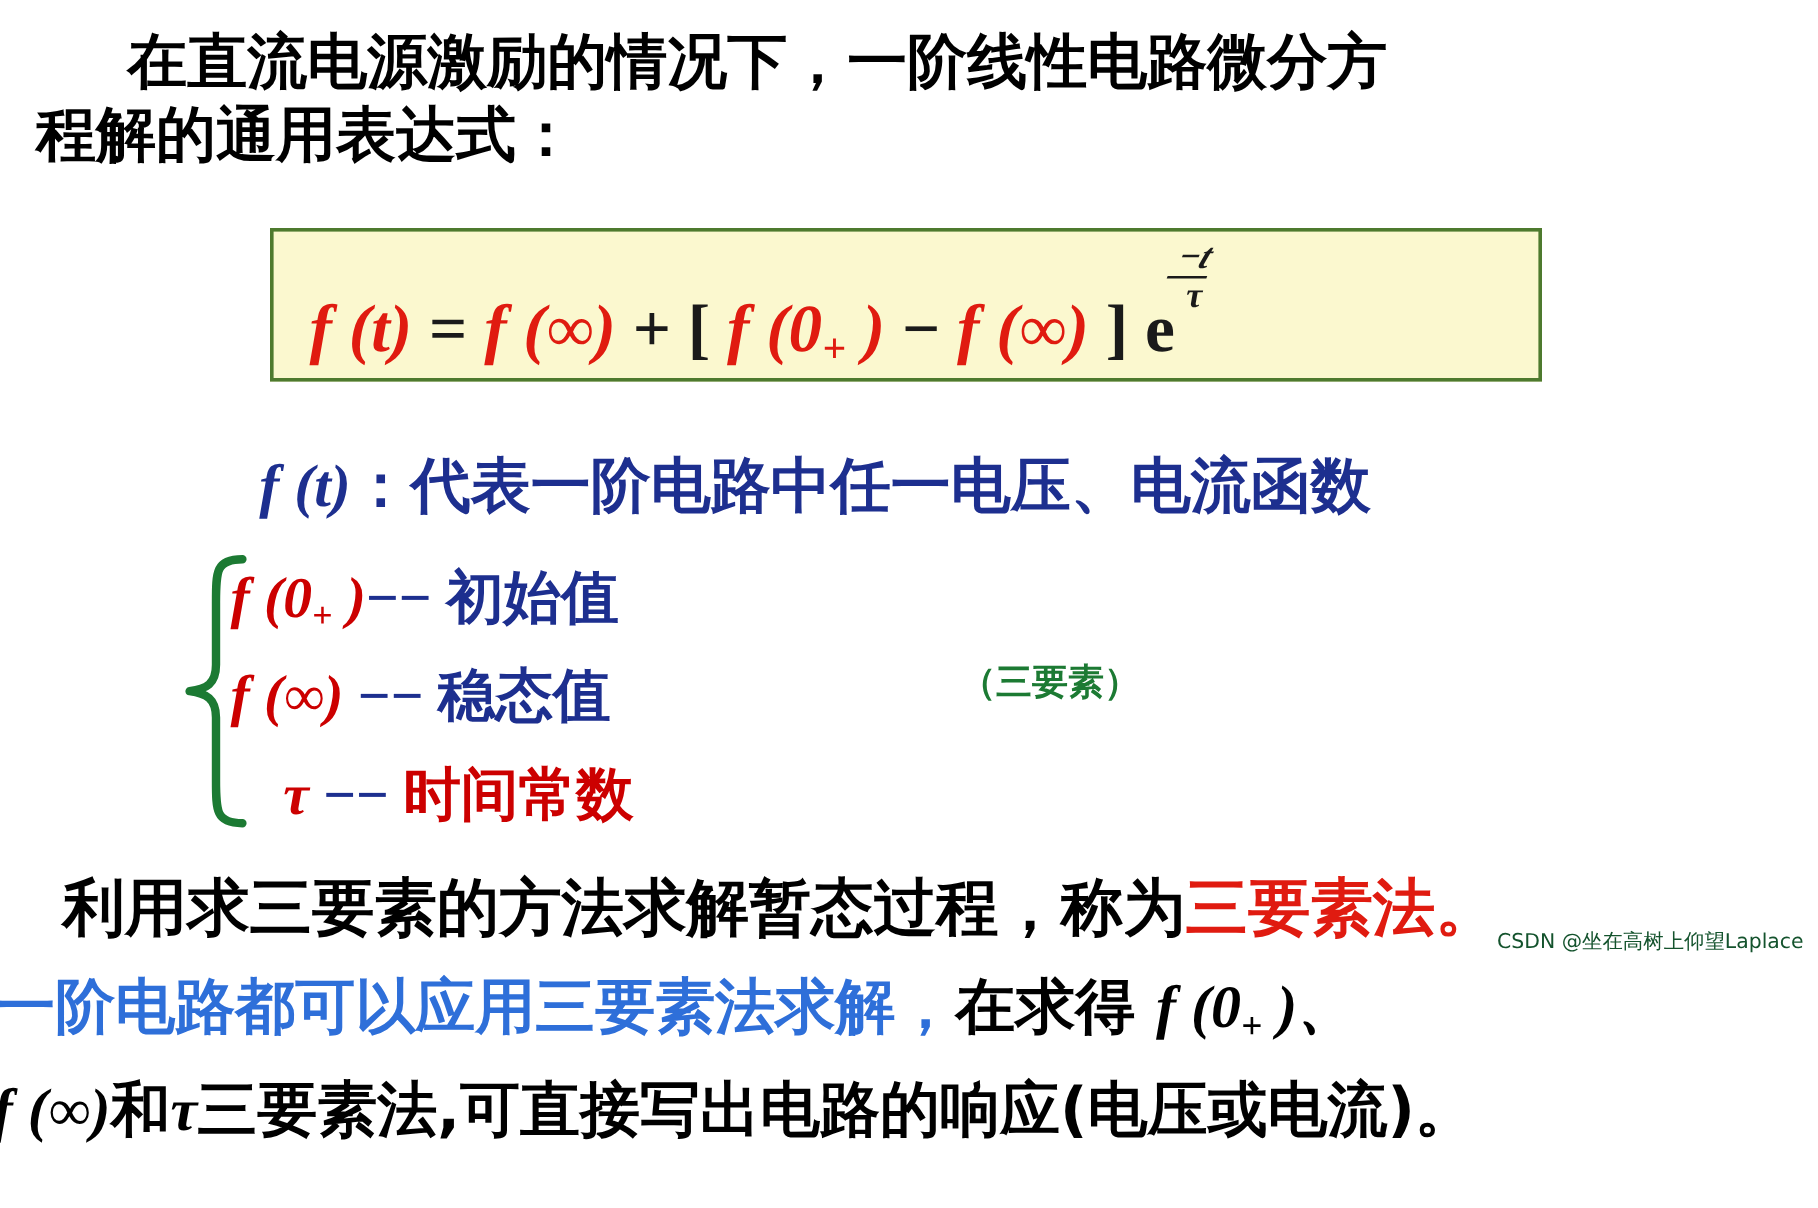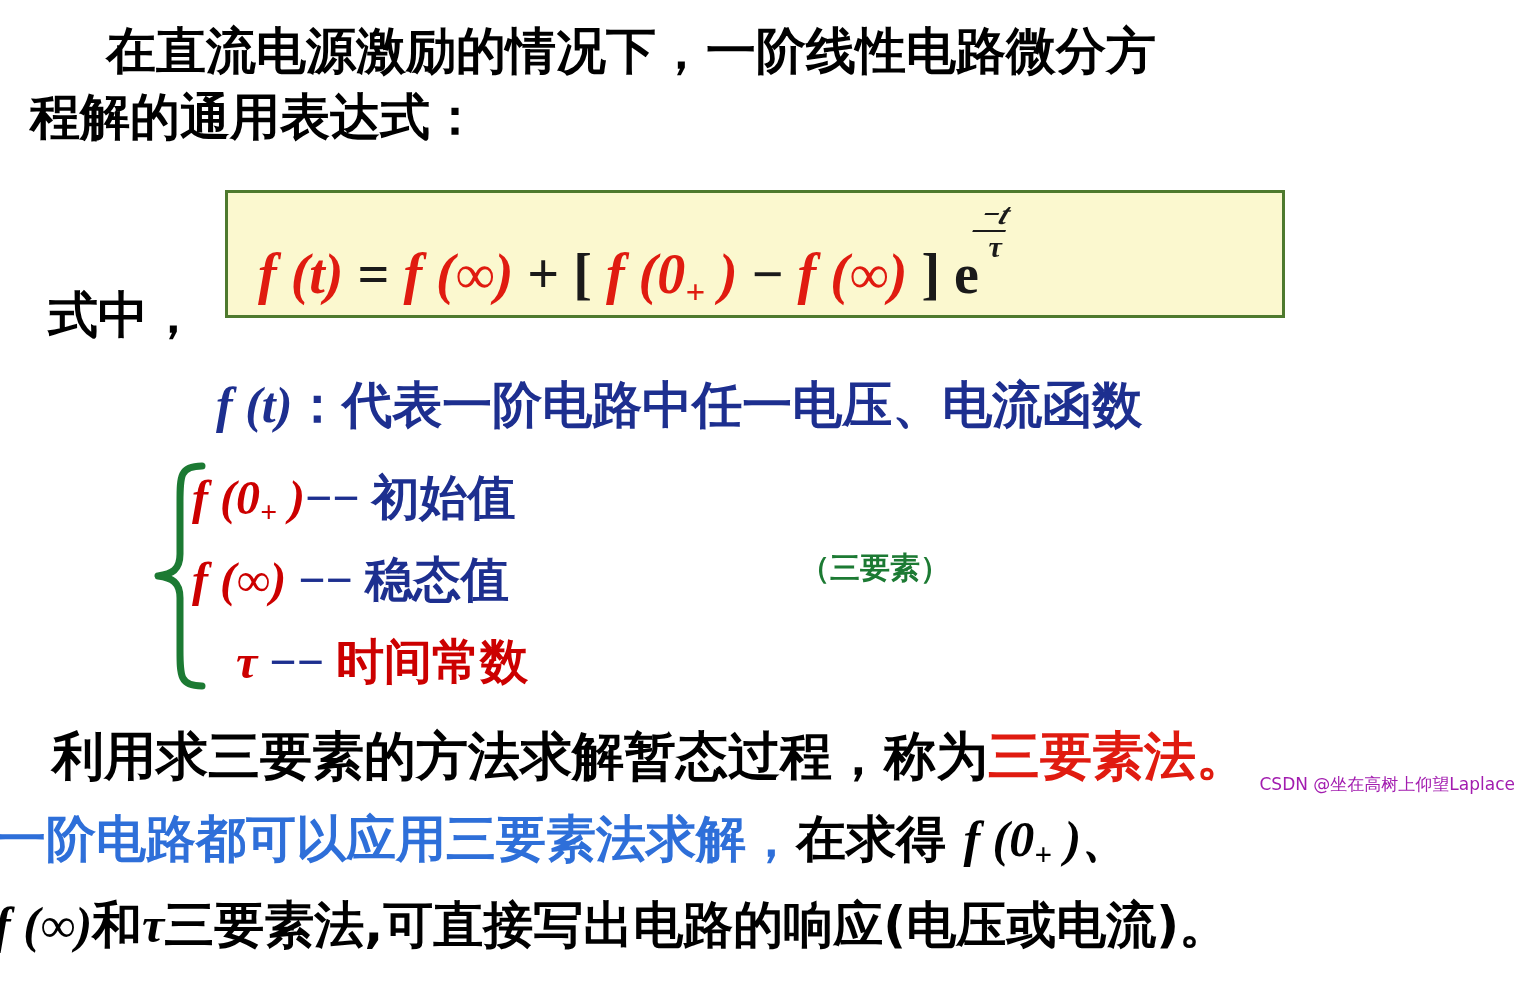--- a/index.html
+++ b/index.html
@@ -34,21 +34,21 @@
   .intro {
     position: absolute;
     left: 30px;
     top: 18px;
     width: 1450px;
     color: #000000;
     font-size: 50px;
     line-height: 1.32;
   }
   .intro .l1 { display: block; text-indent: 76px; }
-  .intro .l2 { display: block; }
+  .intro .l2 { display: block; font-family: Liberation Mono, monospace; }
 
   
   .formula-box {
     position: absolute;
     left: 225px;
     top: 190px;
     width: 1060px;
     height: 128px;
     background: #fbf8cf;
     border: 3px solid #4e7a2e;
@@ -212,44 +212,43 @@
   }
   .p-bottom3 .mi {
     font-family: "Liberation Serif", serif;
     font-style: italic;
     font-weight: bold;
   }
 
   
   .watermark {
     position: absolute;
-    right: 0;
+    right: 12px;
     bottom: 6px;
     font-size: 17px;
-    color: #a21caf;
+    color: #14532d;
     font-family: "DejaVu Sans", sans-serif;
   }
 </style>
 </head>
 <body>
 
 <div class="slide">
 
   <div class="intro cn">
     <span class="l1">在直流电源激励的情况下，一阶线性电路微分方</span>
     <span class="l2">程解的通用表达式：</span>
   </div>
 
   <div class="formula-box">
     <div class="formula-inner">
       <span class="red">f (t)</span><span class="blk"> = </span><span class="red">f (∞)</span><span class="blk"> + [ </span><span class="red">f (0</span><span class="red sub">+</span><span class="red"> )</span><span class="blk"> − </span><span class="red">f (∞)</span><span class="blk"> ] </span><span class="blk">e</span><span class="expfrac"><span class="num">−t</span><span class="den">τ</span></span>
     </div>
   </div>
 
-  <div class="shizhong cn">式中，</div>
 
   <div class="ftline">
     <span class="navy-i">f (t)</span><span class="cn">：代表一阶电路中任一电压、电流函数</span>
   </div>
 
   <div class="brace">
     <svg width="60" height="228" viewBox="0 0 60 228" aria-hidden="true">
       <path d="M52 4 C30 4 30 14 30 40 L30 92 C30 108 22 112 8 114 C22 116 30 120 30 136 L30 188 C30 214 30 224 52 224" fill="none" stroke="#1c7a33" stroke-width="7" stroke-linecap="round" stroke-linejoin="round"></path>
     </svg>
   </div>

